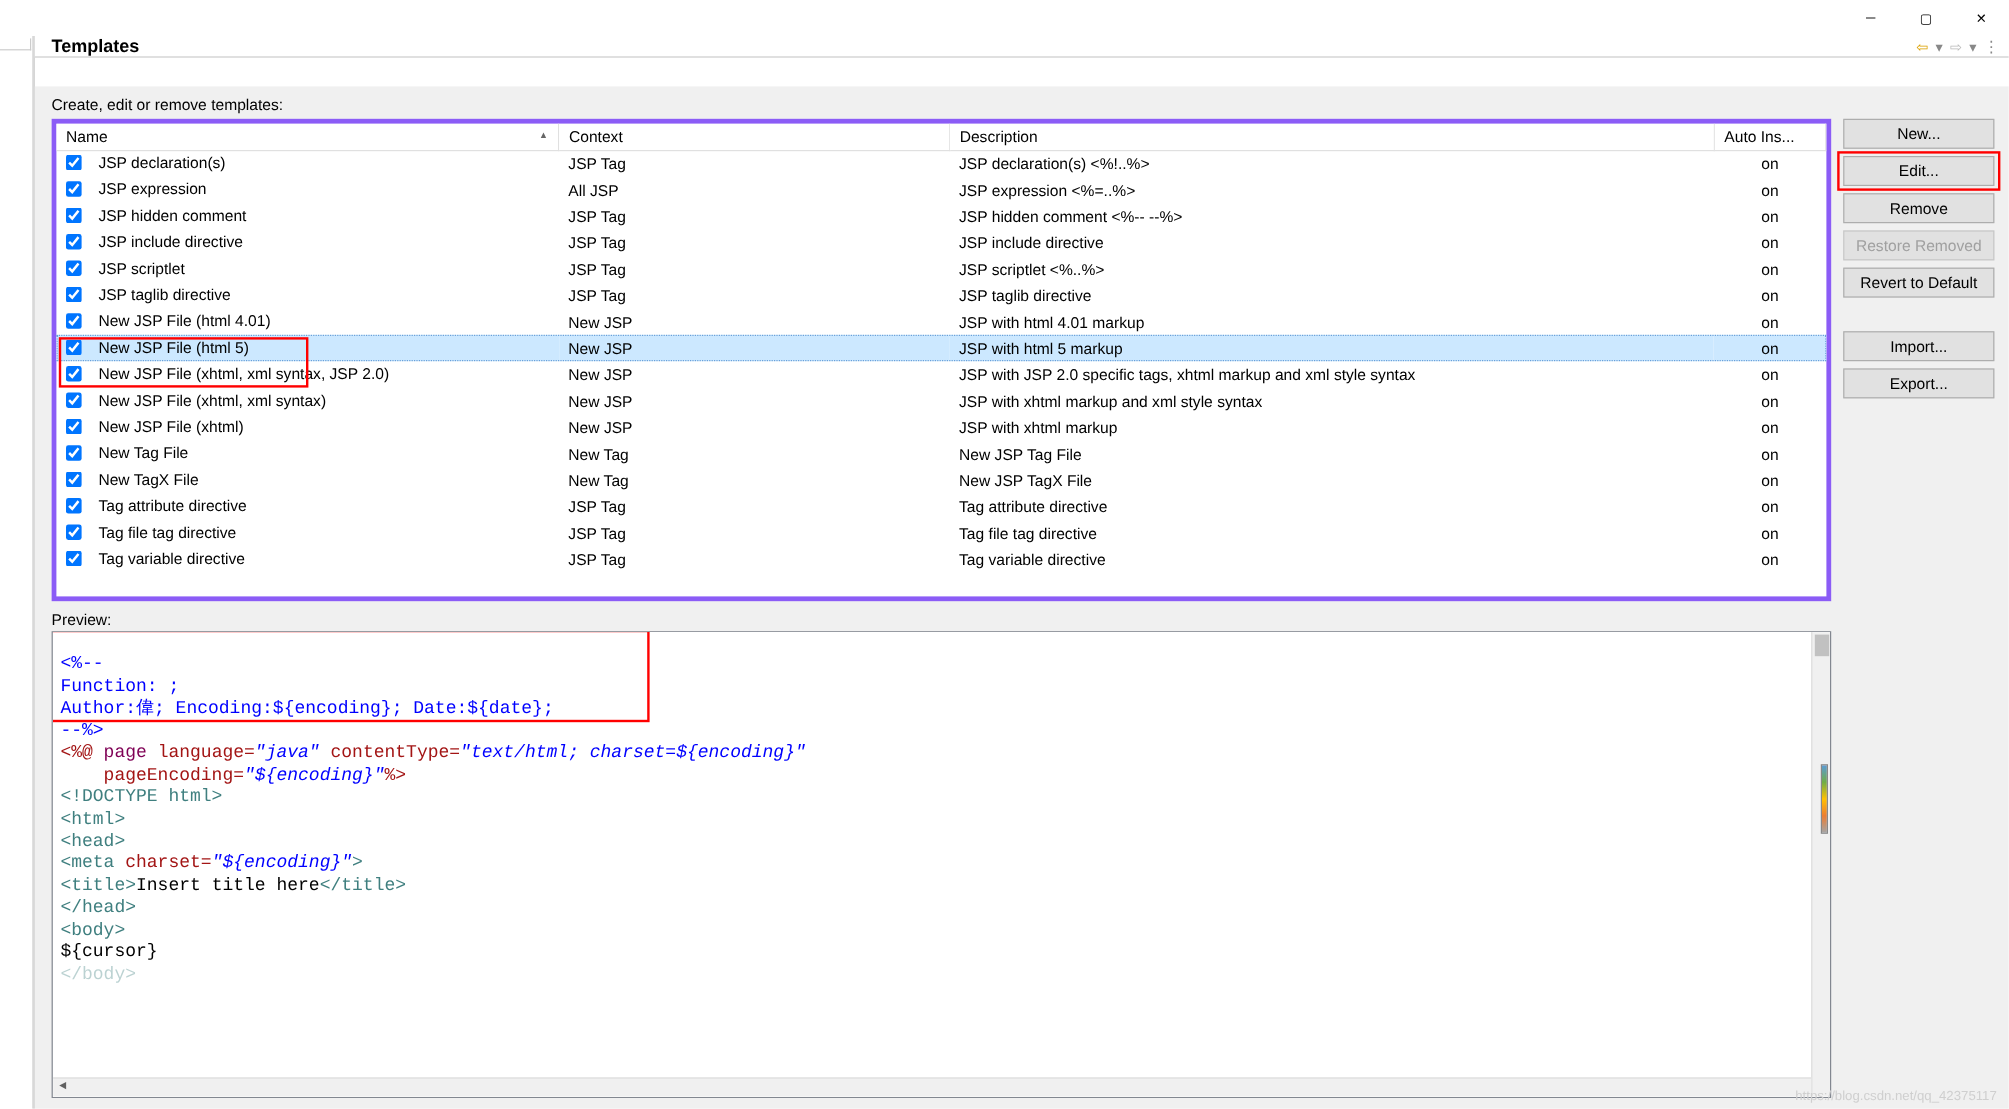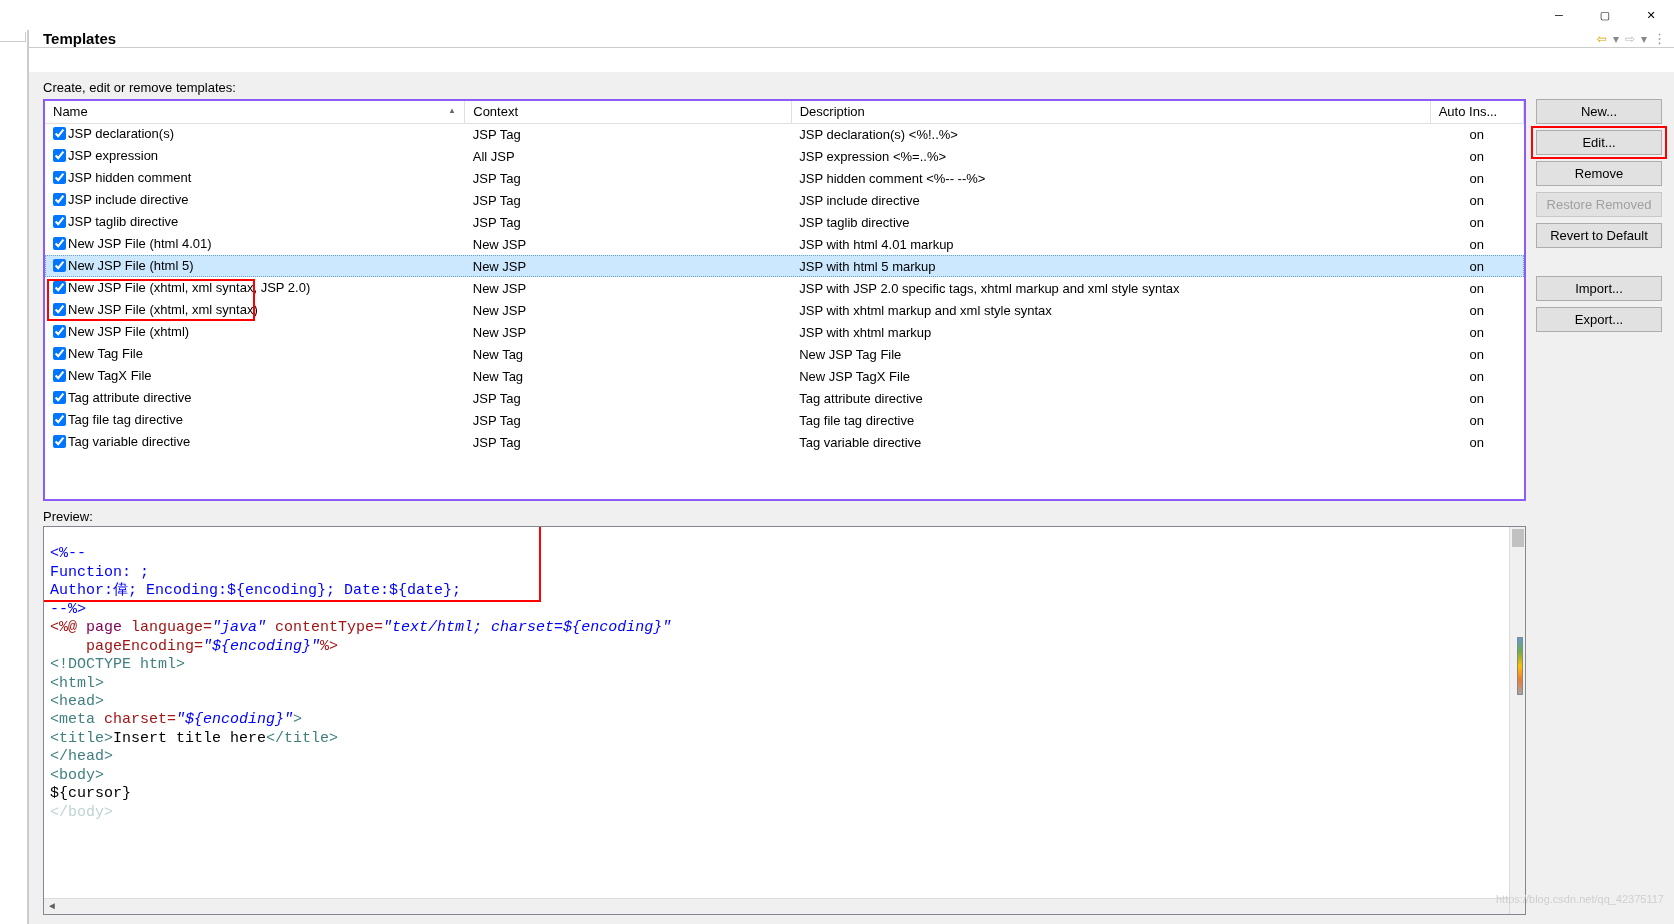--- a/index.html
+++ b/index.html
@@ -9,48 +9,48 @@
   .content { display: flex; height: calc(924px - 30px); }
   .left-stub { width: 28px; border-right: 1px solid #cccccc; }
   .main { flex: 1; display: flex; flex-direction: column; border-left: 1px solid #cccccc; }
   .header { height: 32px; display: flex; align-items: center; justify-content: space-between; border-bottom: 1px solid #cccccc; padding: 0 8px 0 14px; background: #ffffff; }
   .header-title { font-weight: bold; font-size: 15px; }
   .header-icons { display: flex; gap: 6px; align-items: center; }
   .body { flex: 1; background: #f0f0f0; padding: 8px 12px 10px 14px; display: flex; flex-direction: column; margin-top: 24px; }
   .instruction { margin-bottom: 4px; color: #000; }
   .tb-row { display: flex; gap: 10px; flex: 1; min-height: 0; }
   .tb-left { flex: 1; display: flex; flex-direction: column; min-height: 0; }
-  .table-container { background: #ffffff; border: 2px solid #8b5cf6; flex: 0 0 402px; overflow: hidden; }
+  .table-container { background: #ffffff; border: 4px solid #8b5cf6; flex: 0 0 402px; overflow: hidden; }
   table { width: 100%; border-collapse: collapse; font-size: 13px; }
   thead th { background: #ffffff; text-align: left; font-weight: normal; padding: 3px 8px; border-bottom: 1px solid #e0e0e0; border-right: 1px solid #e0e0e0; height: 22px; position: relative; }
   thead th .sort-ind { position: absolute; right: 10px; top: 4px; font-size: 9px; color: #666; }
   tbody td { padding: 2px 8px; height: 22px; border-bottom: 1px solid transparent; }
   tbody tr.selected td { background: #cce8ff; }
   tbody tr.selected { outline: 1px dotted #6aa0d8; outline-offset: -1px; }
-  .chk { display: inline-flex; align-items: center; gap: 2px; justify-content: center; }
+  .chk { display: inline-flex; align-items: center; gap: 14px; justify-content: center; }
   .chk input { width: 13px; height: 13px; }
   .autoin { text-align: center; }
   .side-buttons { width: 126px; display: flex; flex-direction: column; gap: 6px; }
   .side-buttons button { height: 25px; background: #e1e1e1; border: 1px solid #adadad; font-family: inherit; font-size: 13px; }
   .side-buttons button:disabled { color: #a0a0a0; background: #e1e1e1; border-color: #c7c7c7; text-align: center; }
   .side-buttons .gap { height: 16px; }
   .preview-label { margin-top: 8px; margin-bottom: 2px; }
   .preview-wrap { flex: 1; display: flex; min-height: 0; }
   .preview { flex: 1; background: #ffffff; border: 1px solid #828790; padding: 0 6px; font-family: Consolas, "Courier New", monospace; font-size: 15px; line-height: 1.23; overflow: auto; white-space: pre; position: relative; }
   .preview .scrollpos { position: absolute; right: 0; top: 0; width: 16px; height: 100%; background: #f0f0f0; border-left: 1px solid #dcdcdc; }
   .preview .scrollpos .thumb { position: absolute; left: 2px; top: 2px; width: 12px; height: 18px; background: #c1c1c1; }
   .redbox1 { position: absolute; border: 2px solid #ff0000; pointer-events: none; }
   .kw-pink { color: #a31515; }
   .kw-blue { color: #0000ff; }
   .kw-teal { color: #3f7f7f; }
   .kw-italic { font-style: italic; }
   .kw-purple { color: #7f0055; }
   .nav-arrow { font-size: 12px; }
   .gold { color: #dca100; }
-  .watermark { position: absolute; right: 10px; bottom: 19px; color: #cfcfcf; font-size: 11px; }
+  .watermark { position: absolute; right: 10px; bottom: 4px; color: #cfcfcf; font-size: 11px; }
   .preview .hscroll { position: absolute; left: 0; bottom: 0; right: 16px; height: 16px; background: #f0f0f0; border-top: 1px solid #dcdcdc; display:flex; align-items:center;}
   .preview .hscroll .arrow { width:16px; height:16px; display:flex; align-items:center; justify-content:center; color:#606060; font-size:10px;}
   .overview-ruler { position:absolute; right: 0px; top:0; bottom:0; width:10px; }
   .colorbar { position:absolute; top: 110px; width:6px; height:58px; right:2px; background: linear-gradient(#5b9bd5,#70ad47,#ffc000,#ed7d31,#a5a5a5); border:1px solid #888;}
 </style>
 </head>
 <body>
 
 <div class="titlebar">
   <div class="win-btn">─</div>
@@ -125,20 +125,29 @@
                     <td>JSP hidden comment &lt;%-- --%&gt;</td>
                     <td class="autoin">on</td>
                   </tr>
                   <tr>
                     <td><label class="chk">
                         <input type="checkbox" checked="" style="">
                         <span>JSP include directive</span>
                       </label></td>
                     <td>JSP Tag</td>
                     <td>JSP include directive</td>
+                    <td class="autoin">on</td>
+                  </tr>
+                  <tr>
+                    <td><label class="chk">
+                        <input type="checkbox" checked="" style="">
+                        <span>JSP scriptlet</span>
+                      </label></td>
+                    <td>JSP Tag</td>
+                    <td>JSP scriptlet &lt;%..%&gt;</td>
                     <td class="autoin">on</td>
                   </tr>
                   <tr>
                     <td><label class="chk">
                         <input type="checkbox" checked="" style="">
                         <span>JSP taglib directive</span>
                       </label></td>
                     <td>JSP Tag</td>
                     <td>JSP taglib directive</td>
                     <td class="autoin">on</td>

